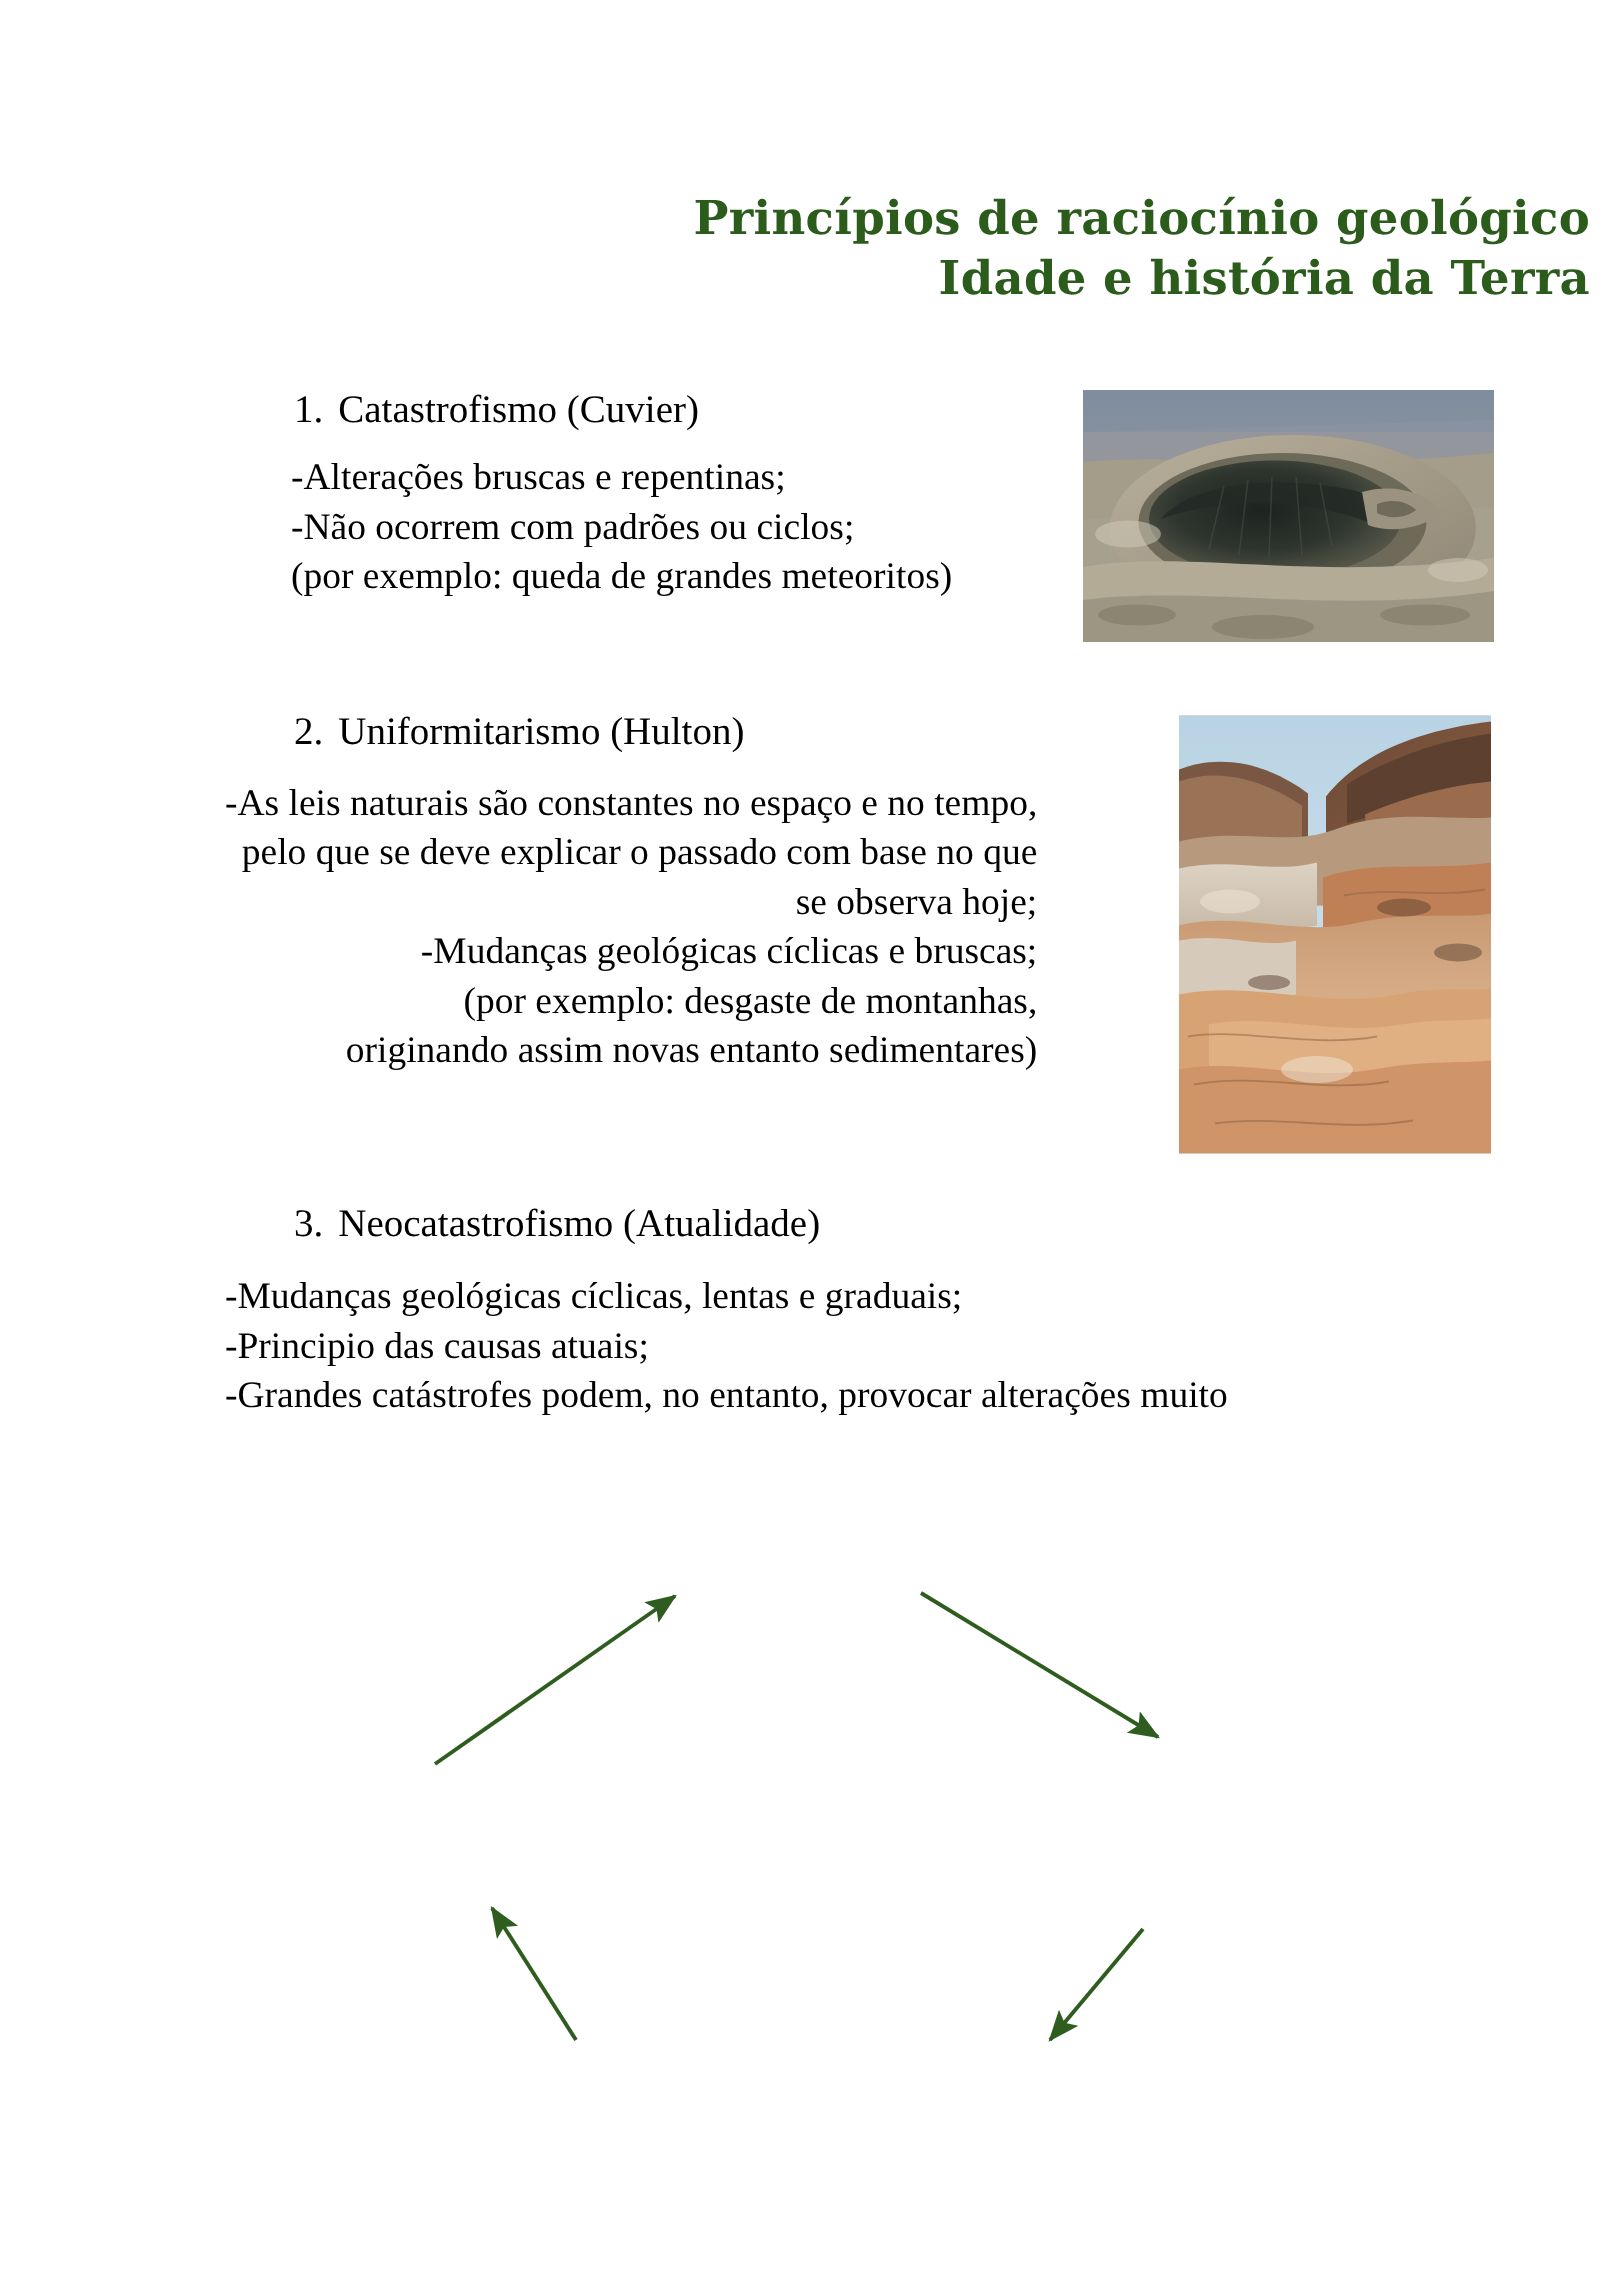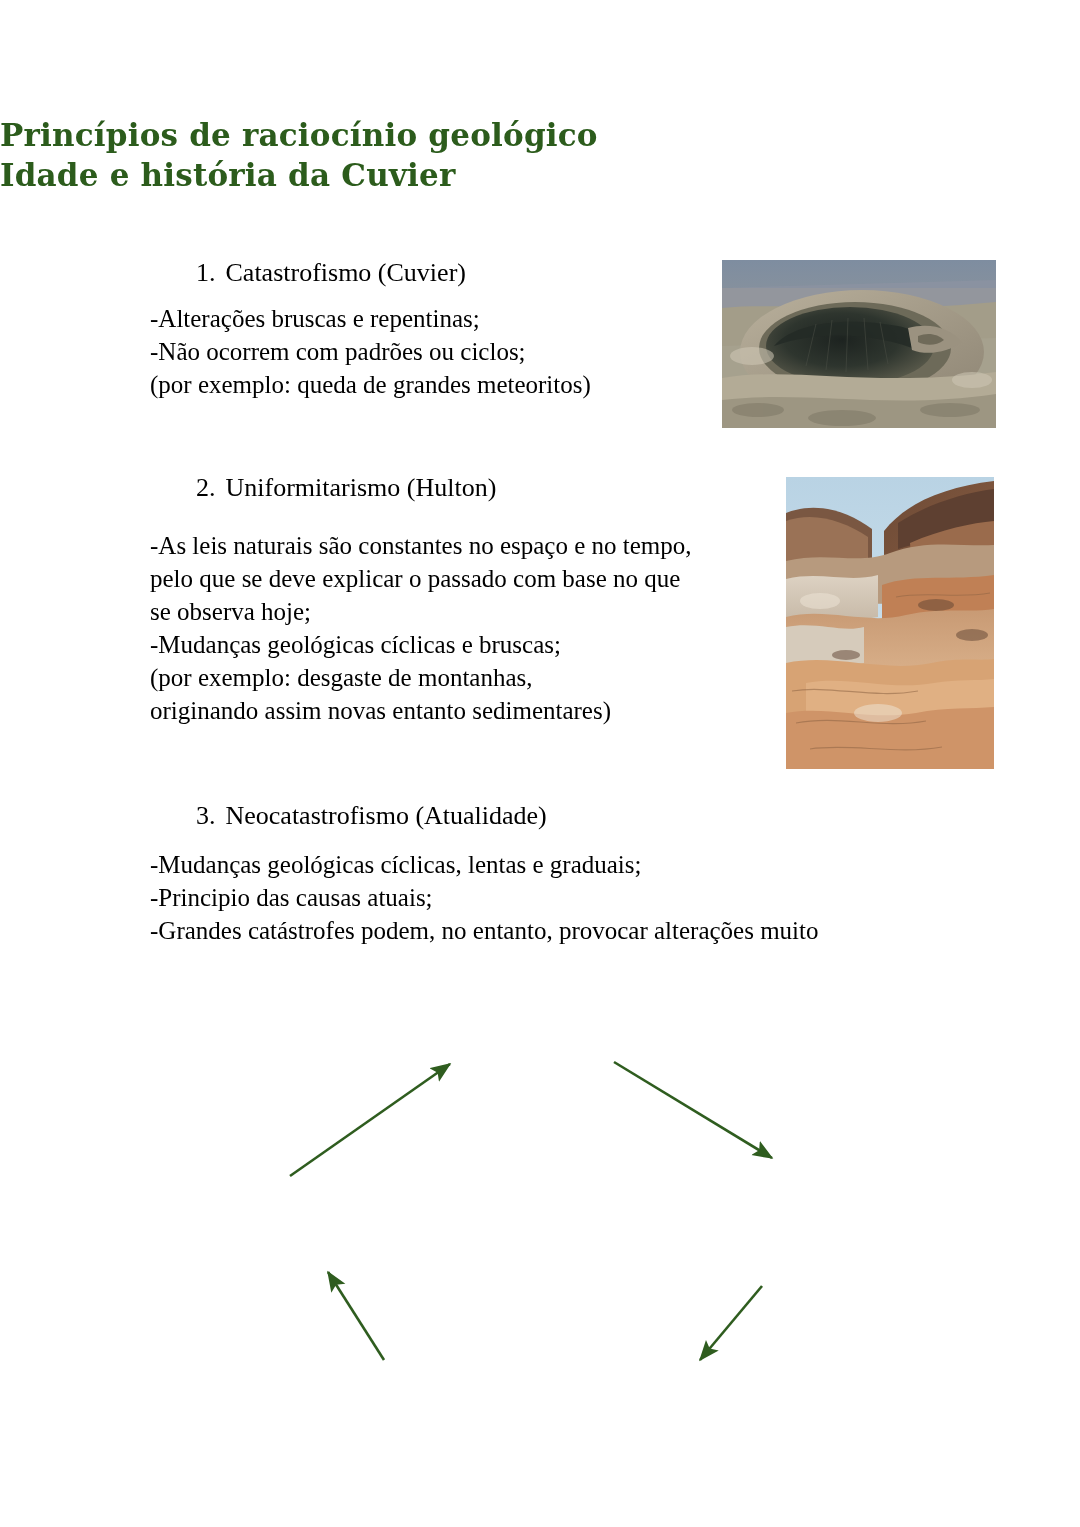--- a/index.html
+++ b/index.html
@@ -14,24 +14,24 @@
     font-family: "Liberation Serif", serif;
     color: #000000;
     overflow: hidden;
   }
 
   .page { position: absolute; inset: 0; background: #ffffff; }
 
   
   .title-block {
     position: absolute;
-    top: 115px;
+    top: 126px;
     left: 0;
     width: 1060px;
-    text-align: left;
+    text-align: right;
   }
   .title-line {
     font-family: "DejaVu Serif", serif;
     font-weight: bold;
     font-size: 31px;
     line-height: 40px;
     color: #2c5c1c;
     letter-spacing: 0.2px;
   }
 
@@ -46,25 +46,25 @@
   .sec-heading .num { margin-right: 10px; }
   .sec-body {
     font-family: "Liberation Serif", serif;
     font-size: 25px;
     line-height: 33px;
   }
   .sec-body div { white-space: nowrap; }
 
   #section-1 { top: 258px; left: 150px; }
   #section-1 .sec-heading { padding-left: 46px; }
-  #section-1 .sec-body { margin-top: 14px; }
+  #section-1 .sec-body { margin-top: 14px; margin-left: 44px; }
 
   #section-2 { top: 473px; left: 150px; }
   #section-2 .sec-heading { padding-left: 46px; }
-  #section-2 .sec-body { margin-top: 26px; }
+  #section-2 .sec-body { margin-top: 16px; text-align: right; }
 
   #section-3 { top: 801px; left: 150px; }
   #section-3 .sec-heading { padding-left: 46px; }
   #section-3 .sec-body { margin-top: 17px; }
 
   
   .photo {
     position: absolute;
     overflow: hidden;
     background: #b7b2a6;
@@ -87,21 +87,21 @@
     width: 1080px; height: 420px;
   }
 </style>
 </head>
 <body>
 
 <div class="page">
 
   <div class="title-block">
     <div class="title-line">Princípios de raciocínio geológico</div>
-    <div class="title-line">Idade e história da Cuvier</div>
+    <div class="title-line">Idade e história da Terra</div>
   </div>
 
   <div class="section" id="section-1">
     <div class="sec-heading">
       <span class="num">1.</span><span>Catastrofismo (Cuvier)</span>
     </div>
     <div class="sec-body">
       <div>-Alterações bruscas e repentinas;</div>
       <div>-Não ocorrem com padrões ou ciclos;</div>
       <div>(por exemplo: queda de grandes meteoritos)</div>

